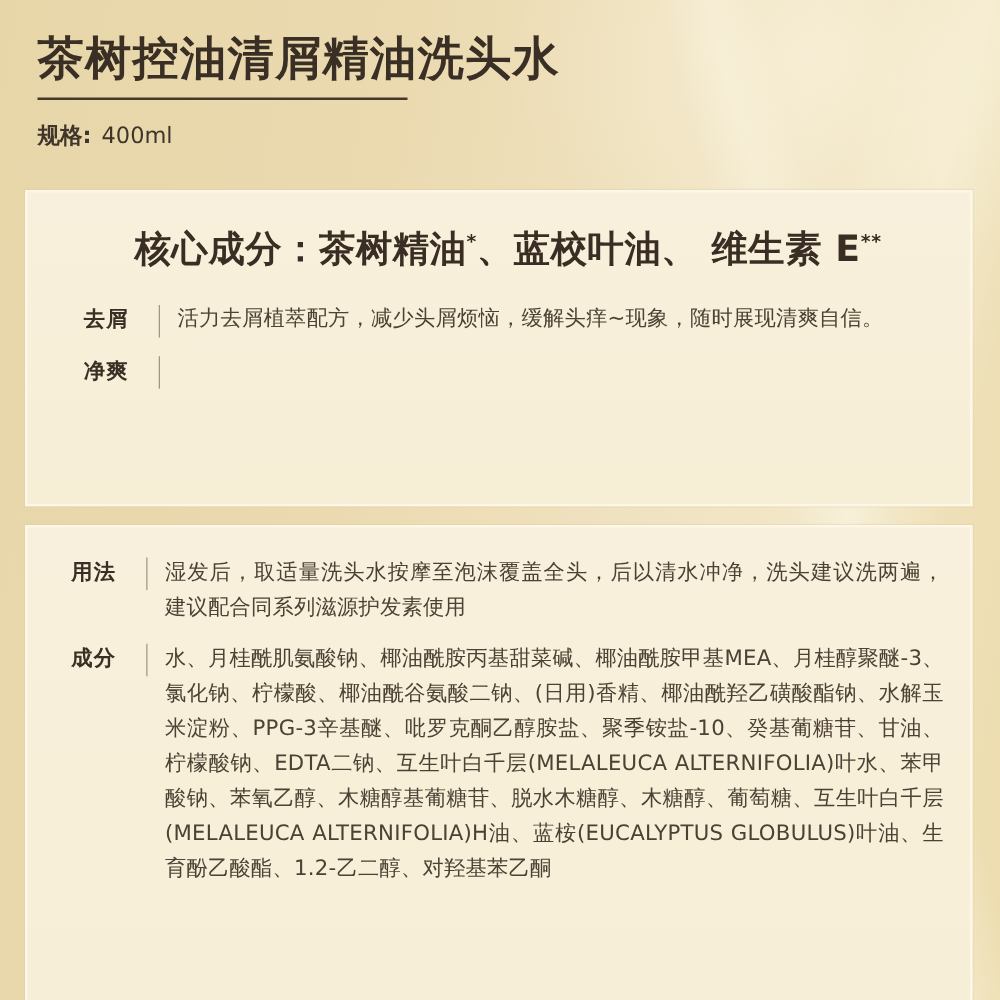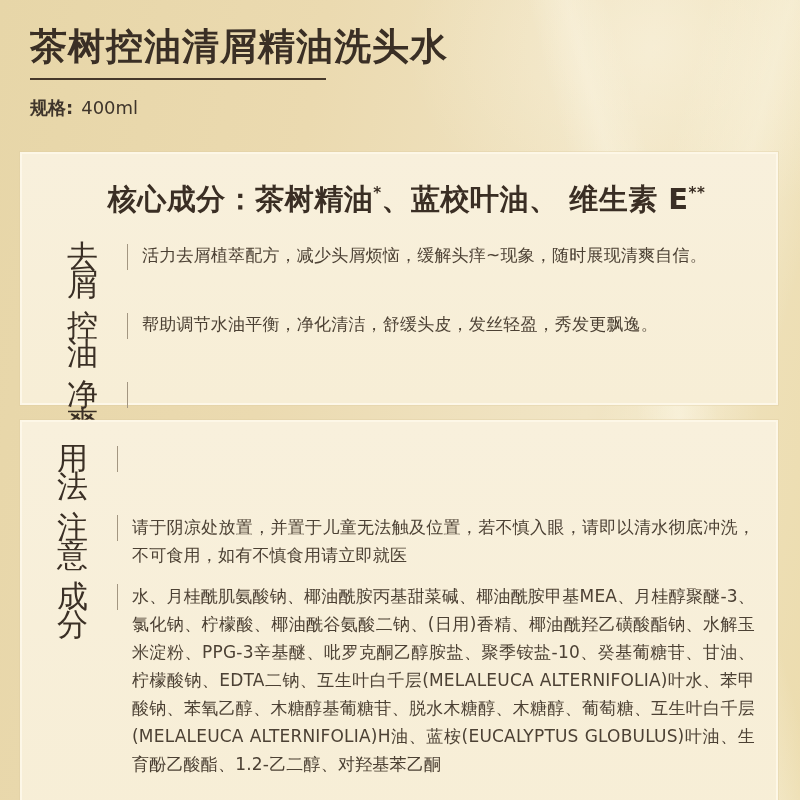--- a/index.html
+++ b/index.html
@@ -41,21 +41,21 @@
     text-align:center;font-size:29px;font-weight:900;color:#3a2e24;letter-spacing:.5px;
     padding-right:16px;
   }
   .core-heading sup{font-size:15px;vertical-align:super;}
 
   .rows{display:flex;flex-direction:column;}
   .rows-core{margin-top:22px;gap:13px;}
   .rows-info{gap:13px;}
   .row{display:flex;align-items:flex-start;}
   .row-label{
-    flex:none;width:50px;font-size:31px;font-weight:400;color:#3a2f25;
+    flex:none;width:50px;font-size:17px;font-weight:700;color:#3a2f25;
     line-height:28px;letter-spacing:1px;
   }
   .row-divider{flex:none;width:1px;align-self:flex-start;height:26px;background:#a39681;margin:2px 14px 0 10px;}
   .row-text{
     flex:1;font-size:17px;color:#4c4134;line-height:28px;letter-spacing:.2px;
     text-align:justify;
   }
   .rows-core .row-text{text-align:left;line-height:26px;}
   .core-footnote{
     margin-top:16px;text-align:right;font-size:14.5px;color:#50443a;letter-spacing:.2px;
@@ -79,41 +79,32 @@
     <div class="core-heading">
       <span>核心成分：茶树精油</span><sup>*</sup><span>、蓝校叶油、 维生素 E</span><sup>**</sup>
     </div>
     <div class="rows rows-core">
       <div class="row">
         <div class="row-label">去屑</div>
         <div class="row-divider"></div>
         <div class="row-text">活力去屑植萃配方，减少头屑烦恼，缓解头痒~现象，随时展现清爽自信。</div>
       </div>
       <div class="row">
-        <div class="row-label">控油</div>
-        <div class="row-divider"></div>
-        <div class="row-text">帮助调节水油平衡，净化清洁，舒缓头皮，发丝轻盈，秀发更飘逸。</div>
-      </div>
-      <div class="row">
         <div class="row-label">净爽</div>
         <div class="row-divider"></div>
       </div>
     </div>
   </div>
 
   <div class="panel panel-info">
     <div class="rows rows-info">
       <div class="row">
         <div class="row-label">用法</div>
         <div class="row-divider"></div>
-      </div>
-      <div class="row">
-        <div class="row-label">注意</div>
-        <div class="row-divider"></div>
-        <div class="row-text">请于阴凉处放置，并置于儿童无法触及位置，若不慎入眼，请即以清水彻底冲洗，不可食用，如有不慎食用请立即就医</div>
+        <div class="row-text">湿发后，取适量洗头水按摩至泡沫覆盖全头，后以清水冲净，洗头建议洗两遍， 建议配合同系列滋源护发素使用</div>
       </div>
       <div class="row">
         <div class="row-label">成分</div>
         <div class="row-divider"></div>
         <div class="row-text">水、月桂酰肌氨酸钠、椰油酰胺丙基甜菜碱、椰油酰胺甲基MEA、月桂醇聚醚-3、氯化钠、柠檬酸、椰油酰谷氨酸二钠、(日用)香精、椰油酰羟乙磺酸酯钠、水解玉米淀粉、PPG-3辛基醚、吡罗克酮乙醇胺盐、聚季铵盐-10、癸基葡糖苷、甘油、柠檬酸钠、EDTA二钠、互生叶白千层(MELALEUCA ALTERNIFOLIA)叶水、苯甲酸钠、苯氧乙醇、木糖醇基葡糖苷、脱水木糖醇、木糖醇、葡萄糖、互生叶白千层(MELALEUCA ALTERNIFOLIA)H油、蓝桉(EUCALYPTUS GLOBULUS)叶油、生育酚乙酸酯、1.2-乙二醇、对羟基苯乙酮</div>
       </div>
     </div>
   </div>
 
 </div>

